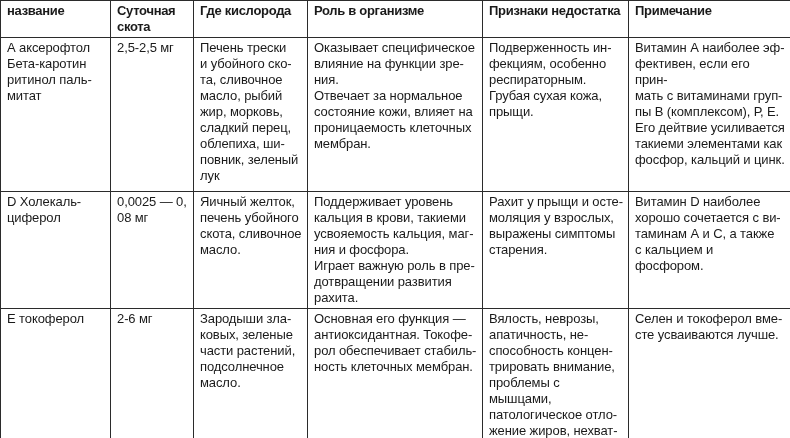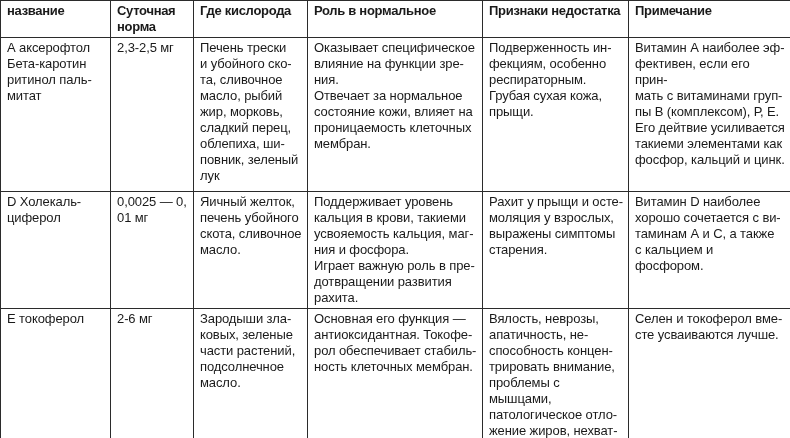--- a/index.html
+++ b/index.html
@@ -64,34 +64,34 @@
       <col class="c-norm">
       <col class="c-source">
       <col class="c-role">
       <col class="c-deficiency">
       <col class="c-note">
     </colgroup>
     <thead>
       <tr>
         <th>название</th>
         <th>Суточная
-норма</th>
+скота</th>
         <th>Где кислорода</th>
-        <th>Роль в нормальное</th>
+        <th>Роль в организме</th>
         <th>Признаки недостатка</th>
         <th>Примечание</th>
       </tr>
     </thead>
     <tbody>
       <tr class="row-a">
         <td>А аксерофтол
 Бета-каротин
 ритинол паль-
 митат</td>
-        <td>2,3-2,5 мг</td>
+        <td>2,5-2,5 мг</td>
         <td>Печень трески
 и убойного ско-
 та, сливочное
 масло, рыбий
 жир, морковь,
 сладкий перец,
 облепиха, ши-
 повник, зеленый
 лук</td>
         <td>Оказывает специфическое
@@ -111,21 +111,21 @@
 мать с витаминами груп-
 пы В (комплексом), Р, Е.
 Его дейтвие усиливается
 такиеми элементами как
 фосфор, кальций и цинк.</td>
       </tr>
       <tr class="row-d">
         <td>D Холекаль-
 циферол</td>
         <td>0,0025 — 0,
-01 мг</td>
+08 мг</td>
         <td>Яичный желток,
 печень убойного
 скота, сливочное
 масло.</td>
         <td>Поддерживает уровень
 кальция в крови, такиеми
 усвояемость кальция, маг-
 ния и фосфора.
 Играет важную роль в пре-
 дотвращении развития

